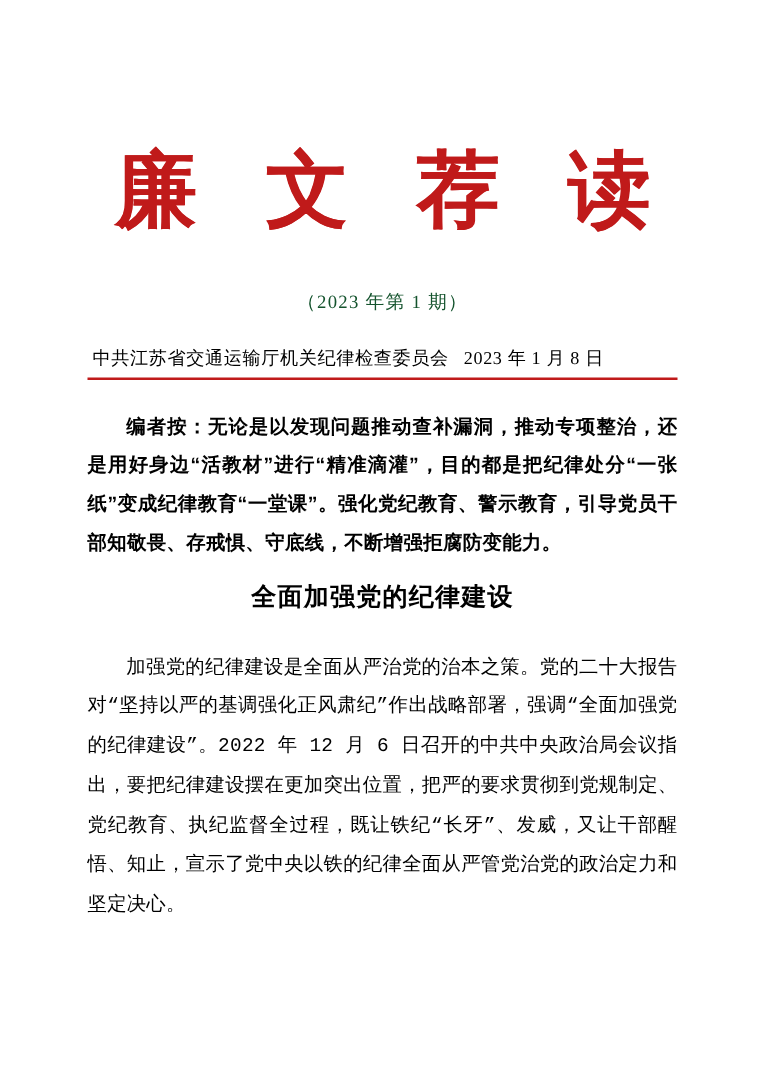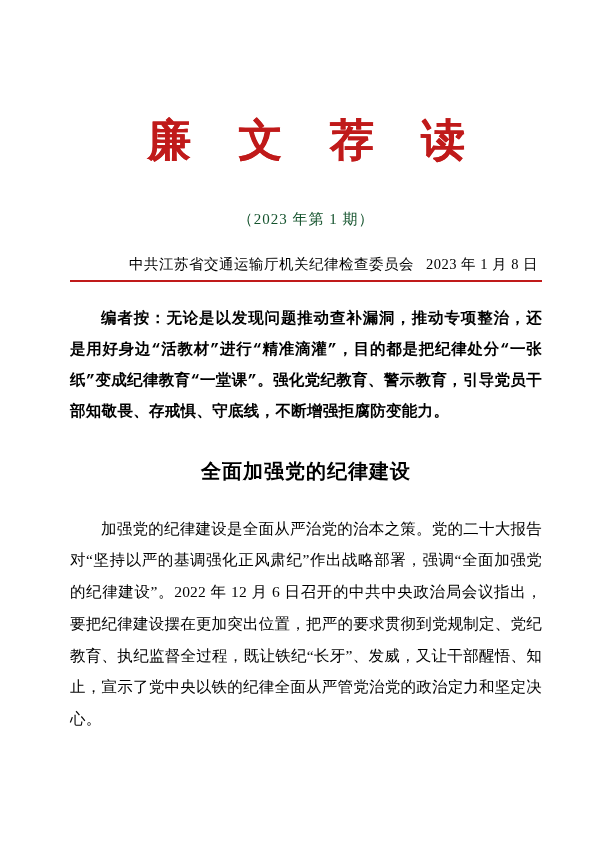--- a/index.html
+++ b/index.html
@@ -21,77 +21,78 @@
     box-sizing: border-box;
     padding: 0 70px;
     position: relative;
     display: block;
   }
   .masthead {
     text-align: center;
     color: #c01a1a;
     font-family: "DejaVu Serif", "Liberation Serif", serif;
     font-weight: bold;
-    font-size: 44px;
+    font-size: 66px;
     letter-spacing: 16px;
     padding-left: 16px;
     margin-top: 118px;
     line-height: 1.0;
     text-shadow: 0.5px 0 0 #c01a1a;
   }
   .issue {
     text-align: center;
     font-size: 15px;
     margin-top: 48px;
     letter-spacing: 1px;
     color: #14532d;
   }
   .meta-row {
     display: flex;
-    justify-content: flex-end;
+    justify-content: flex-start;
     align-items: flex-end;
     margin-top: 26px;
     font-size: 14.5px;
     padding: 0 4px 6px 4px;
   }
   .meta-left { letter-spacing: 0.5px; }
   .meta-right { letter-spacing: 0.5px; margin-left: 12px; }
   .red-rule {
     height: 1.6px;
     background: #c01a1a;
     width: 100%;
     margin-top: 0px;
   }
   .editor-note {
     margin-top: 22px;
     font-size: 15.5px;
     line-height: 2.0;
     text-align: justify;
     text-justify: inter-ideograph;
-    font-family: Liberation Mono, monospace;
+    font-family: Liberation Sans, sans-serif;
     font-weight: bold;
     text-indent: 2em;
     letter-spacing: 0.3px;
   }
   .article-title {
     text-align: center;
     font-size: 20px;
     font-weight: bold;
     font-family: "DejaVu Serif", "Liberation Serif", serif;
-    margin-top: 30px;
+    margin-top: 14px;
     letter-spacing: 1px;
   }
   .body-text {
     margin-top: 28px;
     font-size: 15.5px;
     line-height: 2.05;
     text-align: justify;
     text-justify: inter-ideograph;
     text-indent: 2em;
     letter-spacing: 0.2px;
+    font-family: Liberation Mono, monospace;
   }
 </style>
 </head>
 <body>
 
 <div class="page">
 
   <div class="masthead">廉 文 荐 读</div>
 
   <div class="issue">（2023 年第 1 期）</div>

